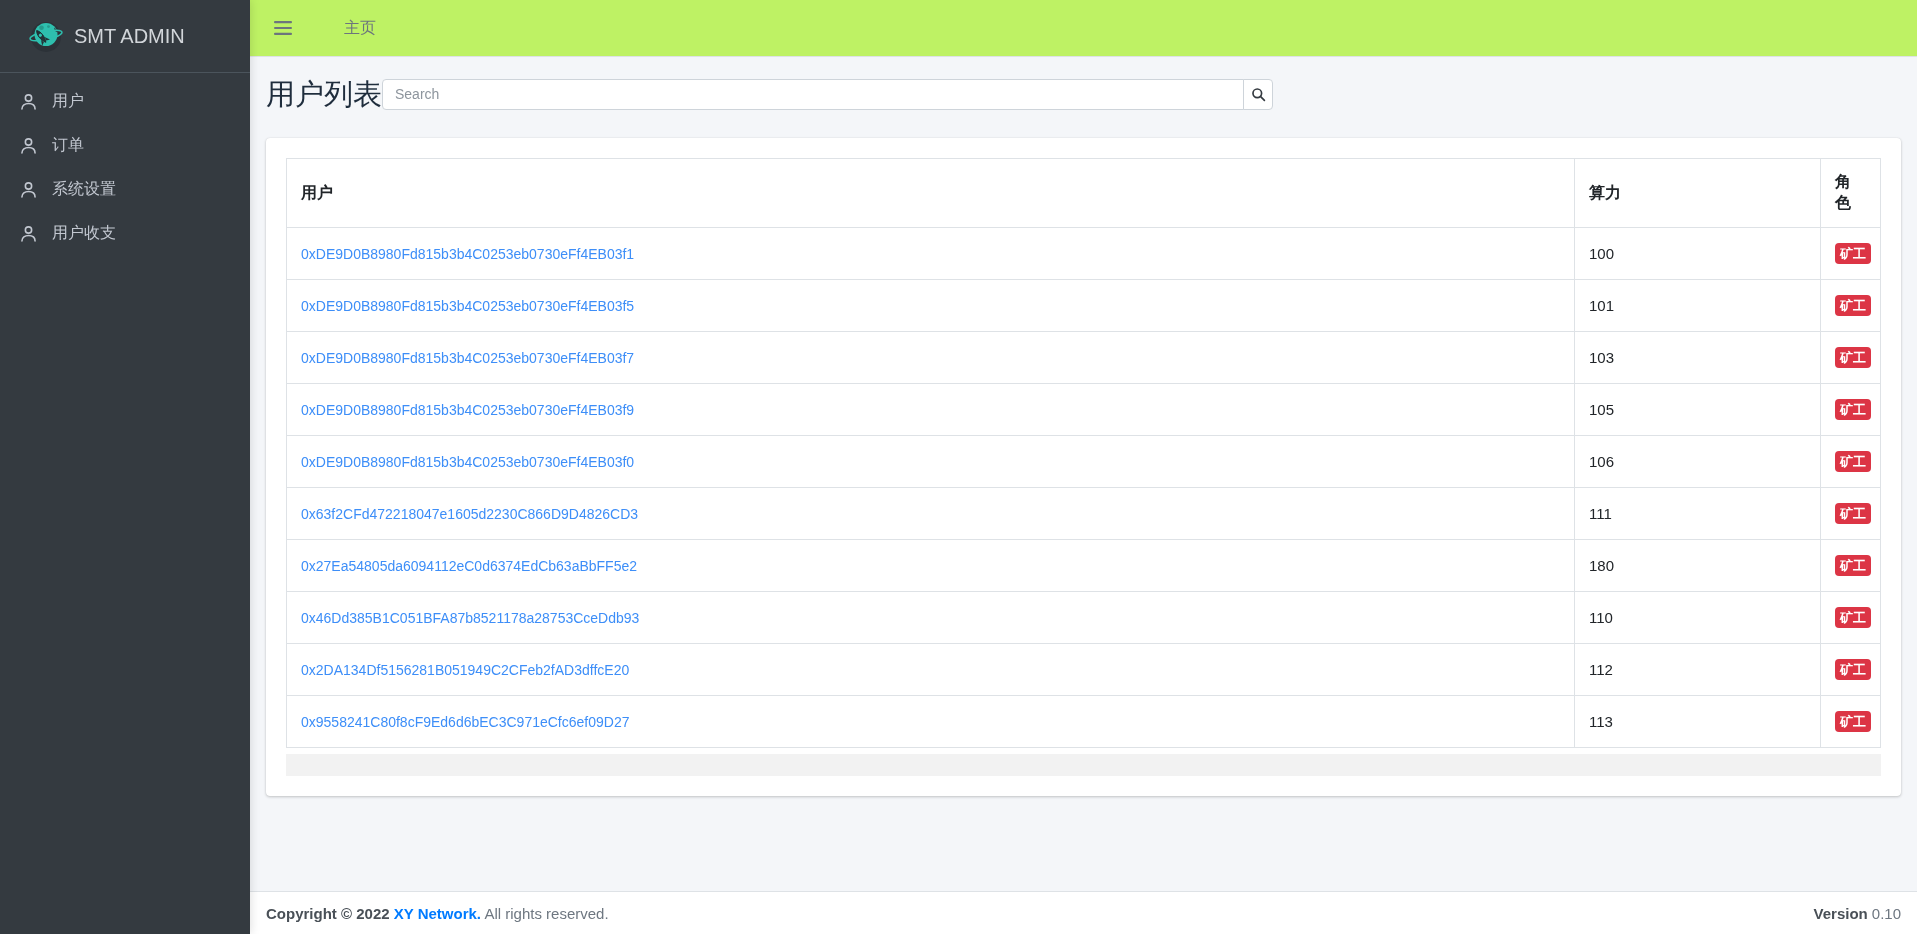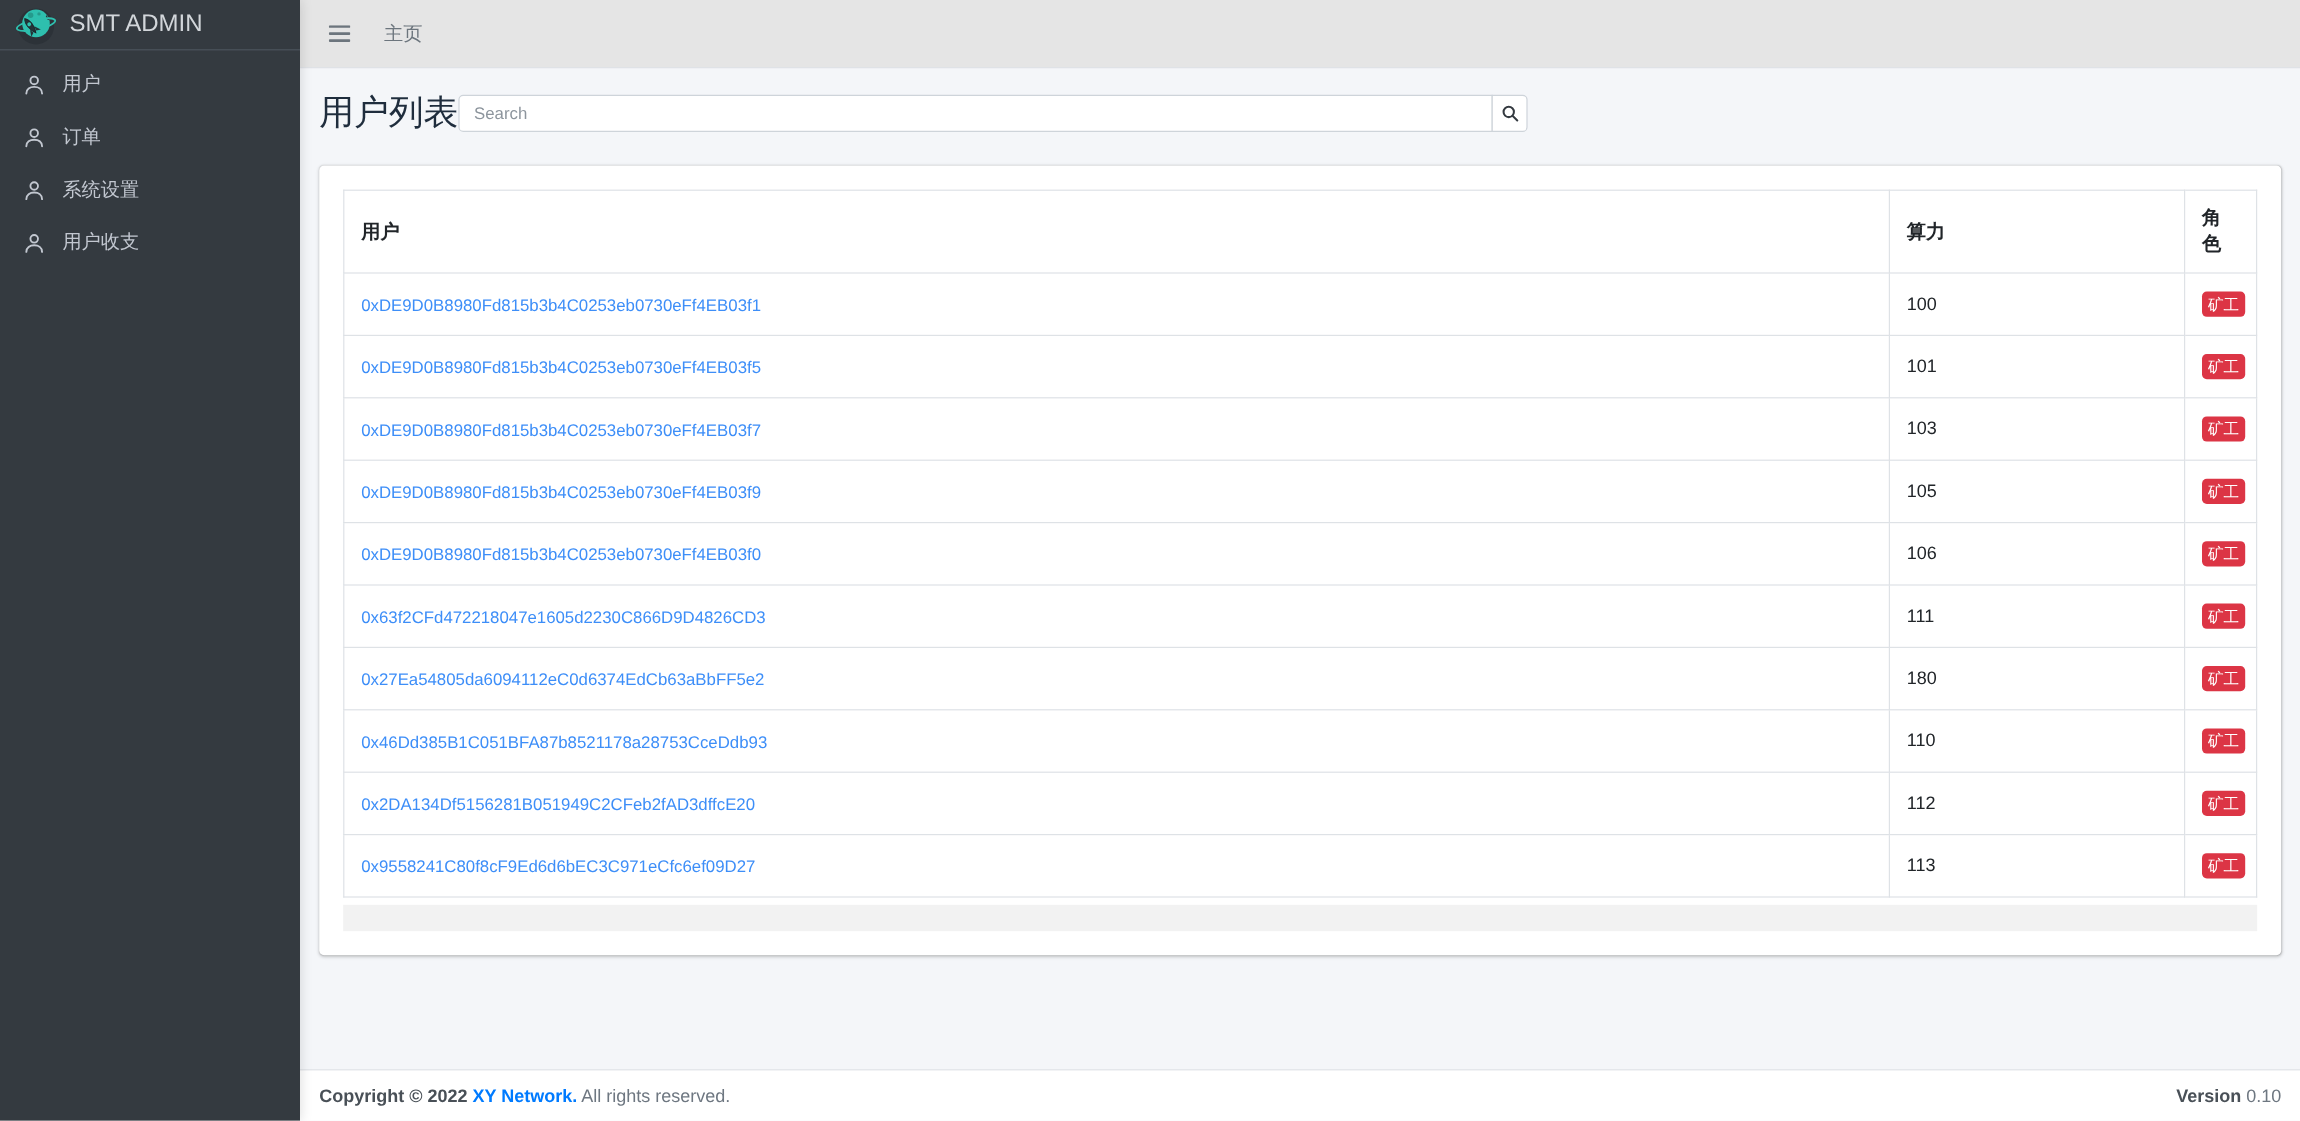--- a/index.html
+++ b/index.html
@@ -12,39 +12,39 @@
     -webkit-font-smoothing:antialiased;
   }
 
   
   .sidebar {
     width:250px; flex-shrink:0; background:#343a40; color:#c2c7d0;
     display:flex; flex-direction:column; z-index:3;
     box-shadow:0 0 10px rgba(0,0,0,.15);
   }
   .brand {
-    height:42px; display:flex; align-items:center; gap:10px;
-    padding:0 12px; border-bottom:1px solid #4b545c; cursor:pointer;
+    height:73px; display:flex; align-items:center; gap:10px;
+    padding:0 28px; border-bottom:1px solid #4b545c; cursor:pointer;
   }
   .brand-logo { width:36px; height:36px; flex-shrink:0; }
   .brand-text { font-size:20px; font-weight:300; color:#d2d6da; white-space:nowrap; }
   .side-nav { padding:8px; display:flex; flex-direction:column; }
   .nav-item {
     display:flex; align-items:center; gap:13px;
     padding:10px 10px; margin-bottom:3px; border-radius:4px;
     color:#c2c7d0; font-size:16px; cursor:pointer;
   }
   .nav-item svg { width:21px; height:21px; flex-shrink:0; }
 
   
   .main { flex:1; display:flex; flex-direction:column; min-width:0; }
 
   .navbar {
-    height:57px; background:#e5e5e5; border-bottom:1px solid #dee2e6;
-    display:flex; align-items:center; padding:0 18px; flex-shrink:0;
+    height:57px; background:#bef264; border-bottom:1px solid #dee2e6;
+    display:flex; align-items:center; padding:0 18px; flex-shrink:0;gap:24px;
   }
   .hamburger { width:30px; height:30px; display:flex; align-items:center; justify-content:center; cursor:pointer; }
   .hamburger svg { width:18px; height:14px; }
   .home-link { margin-left:22px; font-size:16px; color:#6c757d; text-decoration:none; cursor:pointer; }
 
   .content { flex:1; padding:0 16px; background:#f4f6f9; overflow:hidden; }
 
   .content-header {
     display:flex; justify-content:flex-start; align-items:center;
     padding:16px 0 0 0; margin-bottom:23px;
@@ -79,21 +79,21 @@
   .user-table th, .user-table td { border:1px solid #dee2e6; text-align:left; }
   .user-table th { font-size:16px; font-weight:700; padding:13px 14px; color:#212529; }
   .user-table td { padding:15px 14px; }
   .col-user  { width:auto; }
   .col-power { width:246px; }
   .col-role  { width:60px; }
   a.address { color:#3d8ef8; text-decoration:none; font-size:14px; }
   .cell-power { font-size:15px; }
   .badge-danger {
     display:inline-block; background:#dc3545; color:#fff;
-    font-size:13px; font-weight:400; line-height:1;
+    font-size:13px; font-weight:700; line-height:1;
     padding:4px 5px; border-radius:4px; white-space:nowrap;
   }
   .table-foot-strip { height:22px; margin-top:6px; background:#f2f2f2; }
 
   
   .footer {
     background:#fff; border-top:1px solid #dee2e6;
     padding:12px 16px; font-size:15px; color:#6e7781;
     display:flex; justify-content:space-between; align-items:flex-end;
     flex-shrink:0; height:43px;

